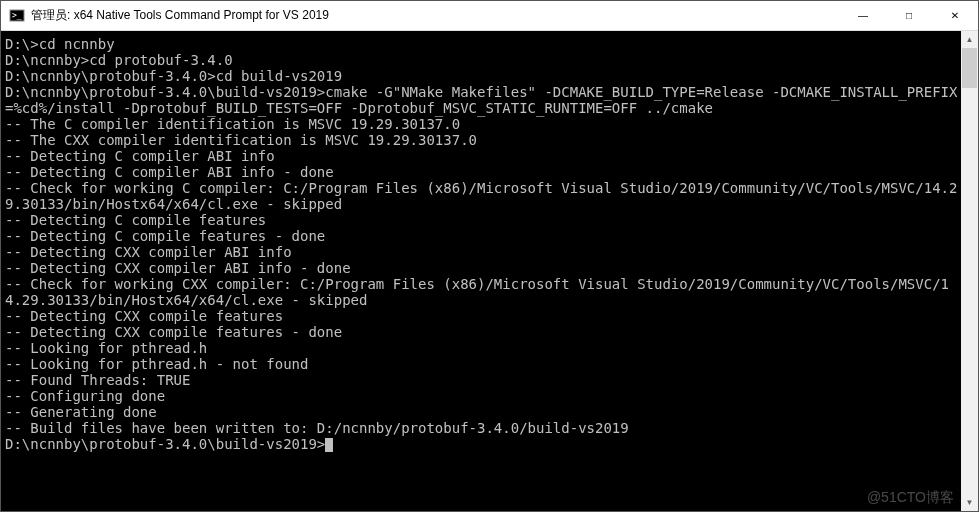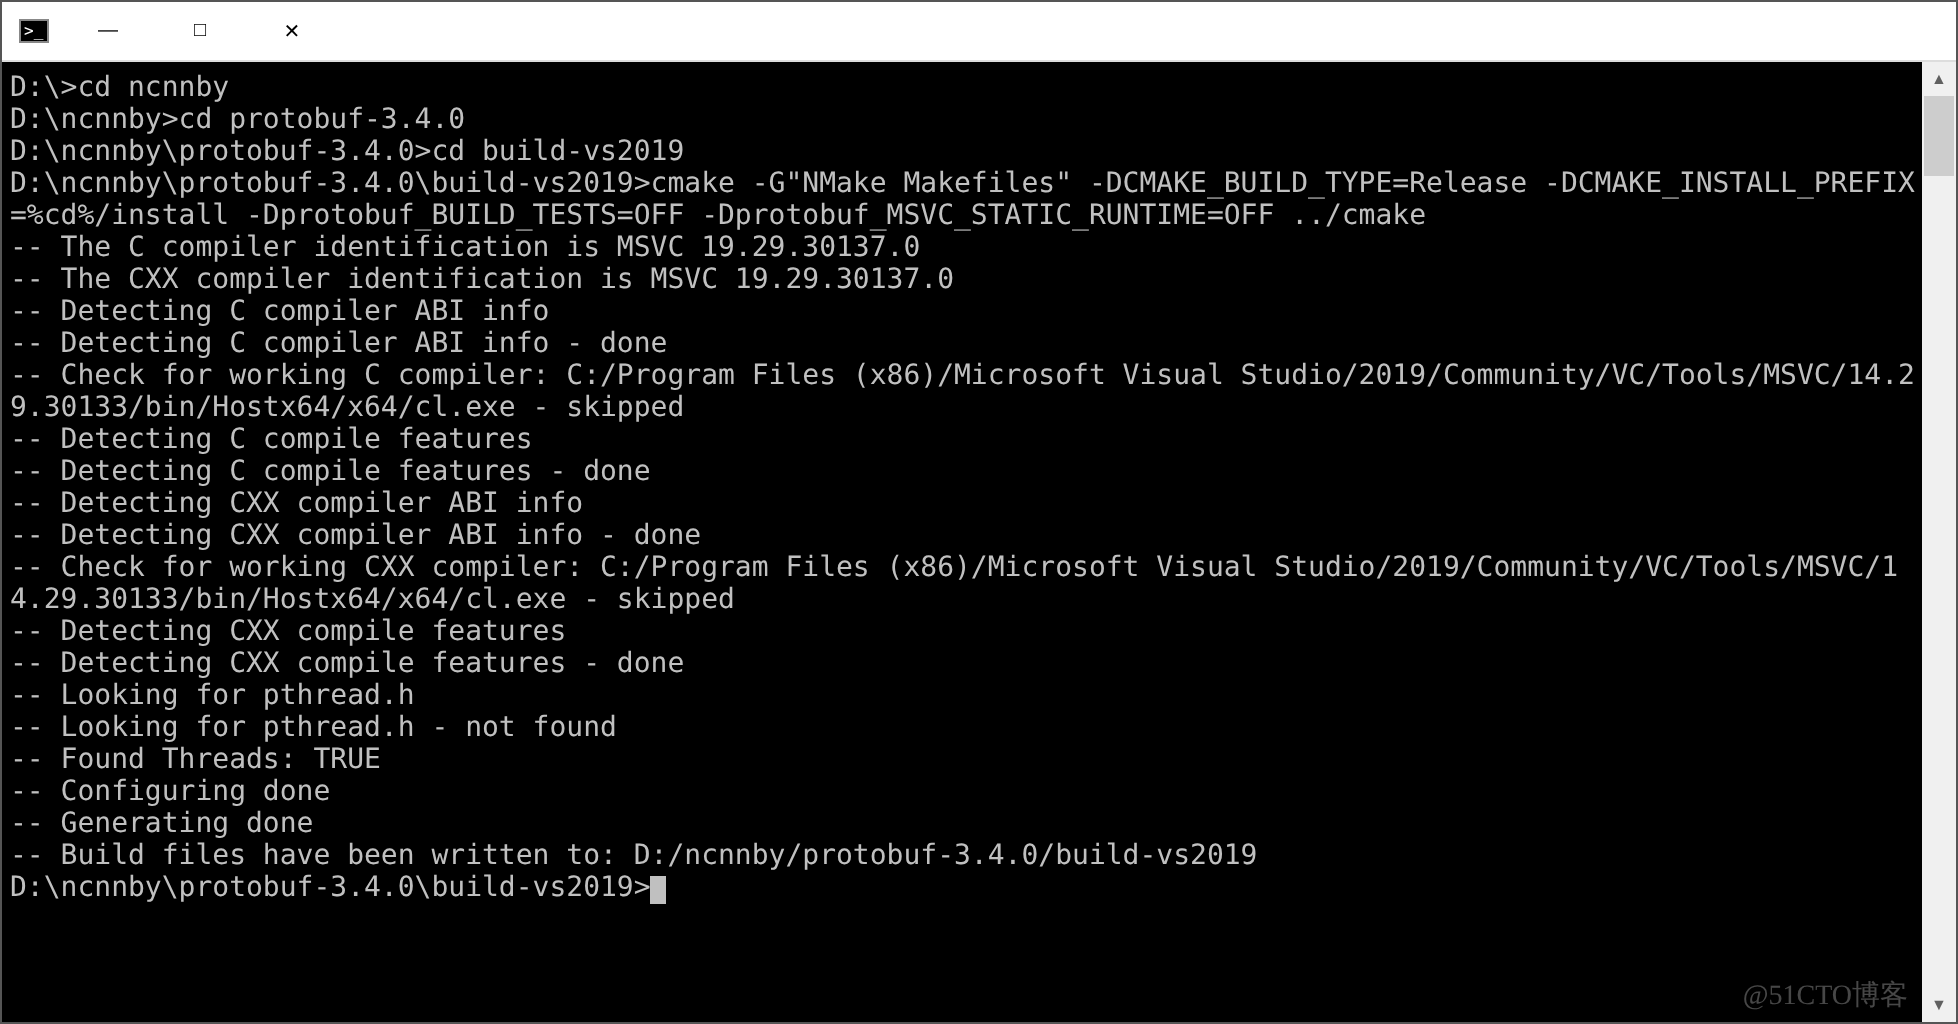--- a/index.html
+++ b/index.html
@@ -12,35 +12,36 @@
 .titlebar-controls { display: flex; height: 100%; }
 .ctl { width: 46px; height: 100%; display: flex; align-items: center; justify-content: center; font-size: 10px; color: #000; }
 .client { flex: 1; display: flex; background: #000; min-height: 0; }
 .terminal { flex: 1; background: #000; color: #c0c0c0; font-family: "NSimSun","SimSun","Consolas",monospace; font-size: 14px; line-height: 16px; padding: 5px 0 2px 4px; white-space: pre-wrap; word-break: break-all; overflow: hidden; letter-spacing: 0px; }
 .terminal .line { display: block; }
 .scrollbar { width: 17px; background: #f0f0f0; position: relative; flex-shrink: 0; }
 .scroll-btn { width: 17px; height: 17px; background: #f0f0f0; display: flex; align-items: center; justify-content: center; font-size: 8px; color: #606060; position: absolute; left: 0; }
 .scroll-btn.up { top: 0; }
 .scroll-btn.down { bottom: 0; }
 .scroll-thumb { position: absolute; left: 1px; top: 17px; width: 15px; height: 40px; background: #cdcdcd; }
-.watermark { position: absolute; right: 24px; bottom: 4px; color: rgba(255,255,255,0.28); font-size: 14px; font-family: Liberation Serif, serif; pointer-events: none; margin-left: 44px; }
+.watermark { position: absolute; right: 24px; bottom: 4px; color: rgba(255,255,255,0.28); font-size: 14px; font-family: Liberation Sans, sans-serif; pointer-events: none; margin-left: 44px; }
 .cursor { display: inline-block; width: 8px; height: 14px; background: #c0c0c0; vertical-align: text-bottom; animation: blink 1s steps(1) infinite; }
 @keyframes blink { 50% { opacity: 0; } }
 </style>
 </head>
 <body>
 
 <div class="window">
   <div class="titlebar">
     <span class="titlebar-icon">
       <svg viewBox="0 0 16 16">
           <rect x="1" y="2" width="14" height="11" fill="#000" stroke="#888" stroke-width="1"></rect>
           <text x="3" y="10" font-size="8" fill="#fff" font-family="monospace">&gt;_</text>
         </svg>
     </span>
+    <span class="titlebar-title">管理员: x64 Native Tools Command Prompt for VS 2019</span>
     <div class="titlebar-controls">
       <div class="ctl">—</div>
       <div class="ctl">□</div>
       <div class="ctl close">✕</div>
     </div>
   </div>
   <div class="client">
     <div class="terminal" id="terminal"><span class="line">D:\&gt;cd ncnnby</span><span class="line"></span><span class="line">D:\ncnnby&gt;cd protobuf-3.4.0</span><span class="line"></span><span class="line">D:\ncnnby\protobuf-3.4.0&gt;cd build-vs2019</span><span class="line"></span><span class="line">D:\ncnnby\protobuf-3.4.0\build-vs2019&gt;cmake -G"NMake Makefiles" -DCMAKE_BUILD_TYPE=Release -DCMAKE_INSTALL_PREFIX=%cd%/install -Dprotobuf_BUILD_TESTS=OFF -Dprotobuf_MSVC_STATIC_RUNTIME=OFF ../cmake</span><span class="line">-- The C compiler identification is MSVC 19.29.30137.0</span><span class="line">-- The CXX compiler identification is MSVC 19.29.30137.0</span><span class="line">-- Detecting C compiler ABI info</span><span class="line">-- Detecting C compiler ABI info - done</span><span class="line">-- Check for working C compiler: C:/Program Files (x86)/Microsoft Visual Studio/2019/Community/VC/Tools/MSVC/14.29.30133/bin/Hostx64/x64/cl.exe - skipped</span><span class="line">-- Detecting C compile features</span><span class="line">-- Detecting C compile features - done</span><span class="line">-- Detecting CXX compiler ABI info</span><span class="line">-- Detecting CXX compiler ABI info - done</span><span class="line">-- Check for working CXX compiler: C:/Program Files (x86)/Microsoft Visual Studio/2019/Community/VC/Tools/MSVC/14.29.30133/bin/Hostx64/x64/cl.exe - skipped</span><span class="line">-- Detecting CXX compile features</span><span class="line">-- Detecting CXX compile features - done</span><span class="line">-- Looking for pthread.h</span><span class="line">-- Looking for pthread.h - not found</span><span class="line">-- Found Threads: TRUE</span><span class="line">-- Configuring done</span><span class="line">-- Generating done</span><span class="line">-- Build files have been written to: D:/ncnnby/protobuf-3.4.0/build-vs2019</span><span class="line"></span><span class="line">D:\ncnnby\protobuf-3.4.0\build-vs2019&gt;<span class="cursor"></span></span></div>
     <div class="scrollbar">
       <div class="scroll-btn up">▲</div>

